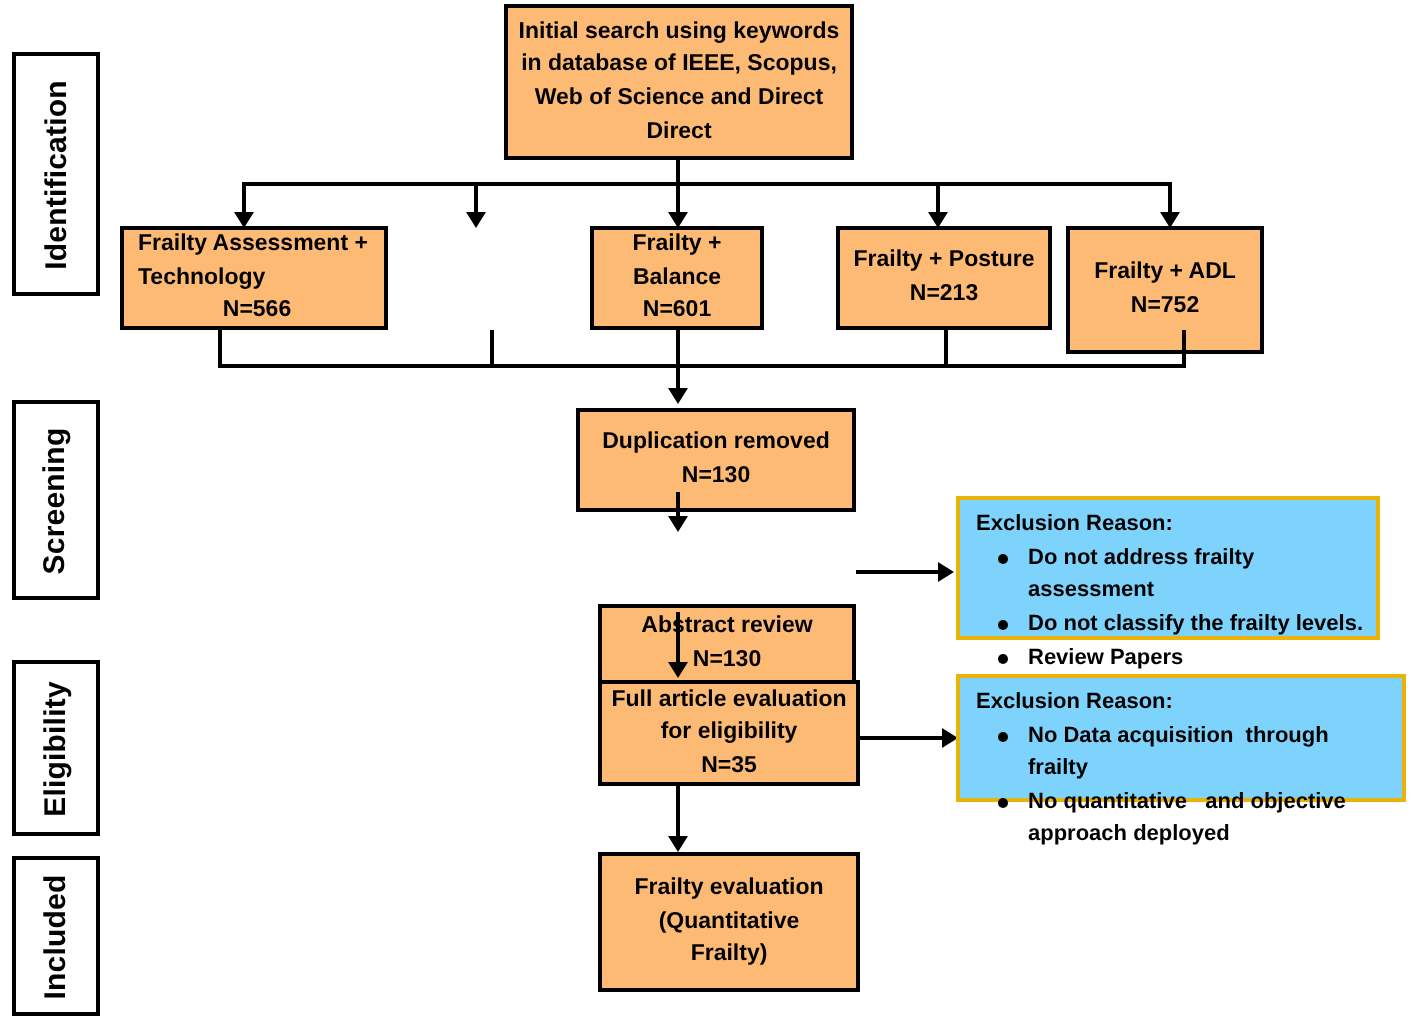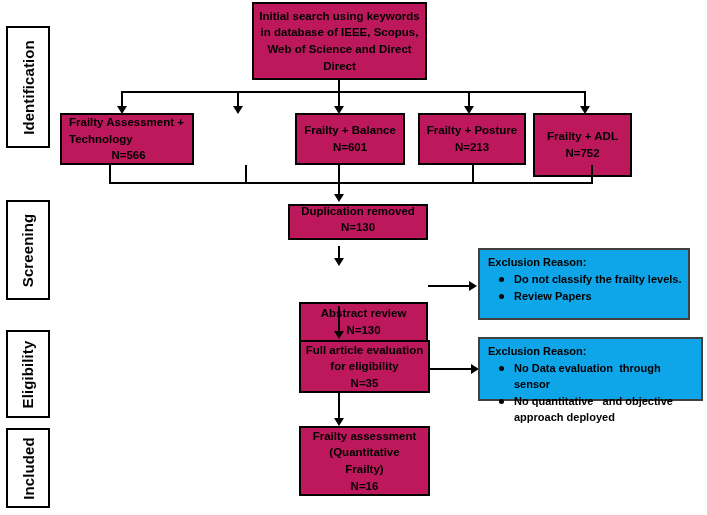--- a/index.html
+++ b/index.html
@@ -35,40 +35,40 @@
     font-weight: bold;
     font-size: 15px;
     color: #000000;
     letter-spacing: 0.1px;
   }
 
   
   .box {
     position: absolute;
     border: 2px solid #000000;
-    background: #be185d;
+    background: #fdba74;
     box-sizing: border-box;
     display: flex;
     flex-direction: column;
     align-items: center;
     justify-content: center;
     text-align: center;
     font-weight: bold;
     font-size: 11.5px;
     line-height: 1.45;
     color: #000000;
     padding: 2px 4px;
   }
   .box .line { display: block; width: 100%; }
 
   
   .exbox {
     position: absolute;
-    border: 2px solid #404040;
-    background: #0ea5e9;
+    border: 2px solid #eab308;
+    background: #7dd3fc;
     box-sizing: border-box;
     font-weight: bold;
     font-size: 11px;
     line-height: 1.45;
     color: #000000;
     padding: 5px 6px 4px 8px;
     text-align: left;
   }
   .exbox .heading {
     display: block;
@@ -166,21 +166,21 @@
   <div class="vline" style="left:584px; top:91px; height:20px;"></div>
   <div class="arrowdown" style="left:580px; top:106px;"></div>
 
   <div class="box" style="left:60px; top:113px; width:134px; height:52px; align-items:flex-end; padding-left:7px;">
     <span class="line" style="text-align:left;">Frailty Assessment +</span>
     <span class="line" style="text-align:left;">Technology</span>
     <span class="line" style="text-align:center;">N=566</span>
   </div>
 
 
-  <div class="box" style="left:295px; top:113px; width:110px; height:52px;">
+  <div class="box" style="left:295px; top:113px; width:87px; height:52px;">
     <span class="line">Frailty + Balance</span>
     <span class="line">N=601</span>
   </div>
 
   <div class="box" style="left:418px; top:113px; width:108px; height:52px;">
     <span class="line">Frailty + Posture</span>
     <span class="line">N=213</span>
   </div>
 
   <div class="box" style="left:533px; top:113px; width:99px; height:64px;">
@@ -192,67 +192,67 @@
   <div class="vline" style="left:245px; top:165px; height:18px;"></div>
   <div class="vline" style="left:338px; top:165px; height:18px;"></div>
   <div class="vline" style="left:472px; top:165px; height:18px;"></div>
   <div class="vline" style="left:591px; top:165px; height:18px;"></div>
 
   <div class="hline" style="left:109px; top:182px; width:484px; height:2px;"></div>
 
   <div class="vline" style="left:338px; top:165px; height:32px;"></div>
   <div class="arrowdown" style="left:334px; top:194px;"></div>
 
-  <div class="box" style="left:288px; top:204px; width:140px; height:36px;justify-content:flex-end;">
+  <div class="box" style="left:288px; top:204px; width:140px; height:52px;">
     <span class="line">Duplication removed</span>
     <span class="line">N=130</span>
   </div>
 
   <div class="vline" style="left:338px; top:246px; height:15px;"></div>
   <div class="arrowdown" style="left:334px; top:258px;"></div>
 
   <div class="box" style="left:299px; top:266px; width:129px; height:40px;margin-top:36px;">
     <span class="line">Abstract review</span>
     <span class="line">N=130</span>
   </div>
 
   <div class="hline" style="left:428px; top:285px; width:42px; height:2px;"></div>
   <div class="arrowright" style="left:469px; top:281px;"></div>
 
   <div class="exbox" style="left:478px; top:248px; width:212px; height:72px;">
     <span class="heading">Exclusion Reason:</span>
     <ul>
+      <li>Do not address frailty assessment</li>
       <li>Do not classify the frailty levels.</li>
       <li>Review Papers</li>
     </ul>
   </div>
 
   <div class="vline" style="left:338px; top:306px; height:28px;"></div>
   <div class="arrowdown" style="left:334px; top:331px;"></div>
 
   <div class="box" style="left:299px; top:340px; width:131px; height:53px;">
     <span class="line">Full article evaluation</span>
     <span class="line">for eligibility</span>
     <span class="line">N=35</span>
   </div>
 
   <div class="hline" style="left:430px; top:368px; width:42px; height:2px;"></div>
   <div class="arrowright" style="left:471px; top:364px;"></div>
 
   <div class="exbox" style="left:478px; top:337px; width:225px; height:64px;">
     <span class="heading">Exclusion Reason:</span>
     <ul>
-      <li>No Data evaluation  through sensor</li>
+      <li>No Data acquisition  through frailty</li>
       <li>No quantitative   and objective approach deployed</li>
     </ul>
   </div>
 
   <div class="vline" style="left:338px; top:393px; height:28px;"></div>
   <div class="arrowdown" style="left:334px; top:418px;"></div>
 
   <div class="box" style="left:299px; top:426px; width:131px; height:70px;">
-    <span class="line">Frailty assessment</span>
+    <span class="line">Frailty evaluation</span>
     <span class="line">(Quantitative</span>
     <span class="line">Frailty)</span>
-    <span class="line">N=16</span>
   </div>
 
 </div>
 
 </body></html>

